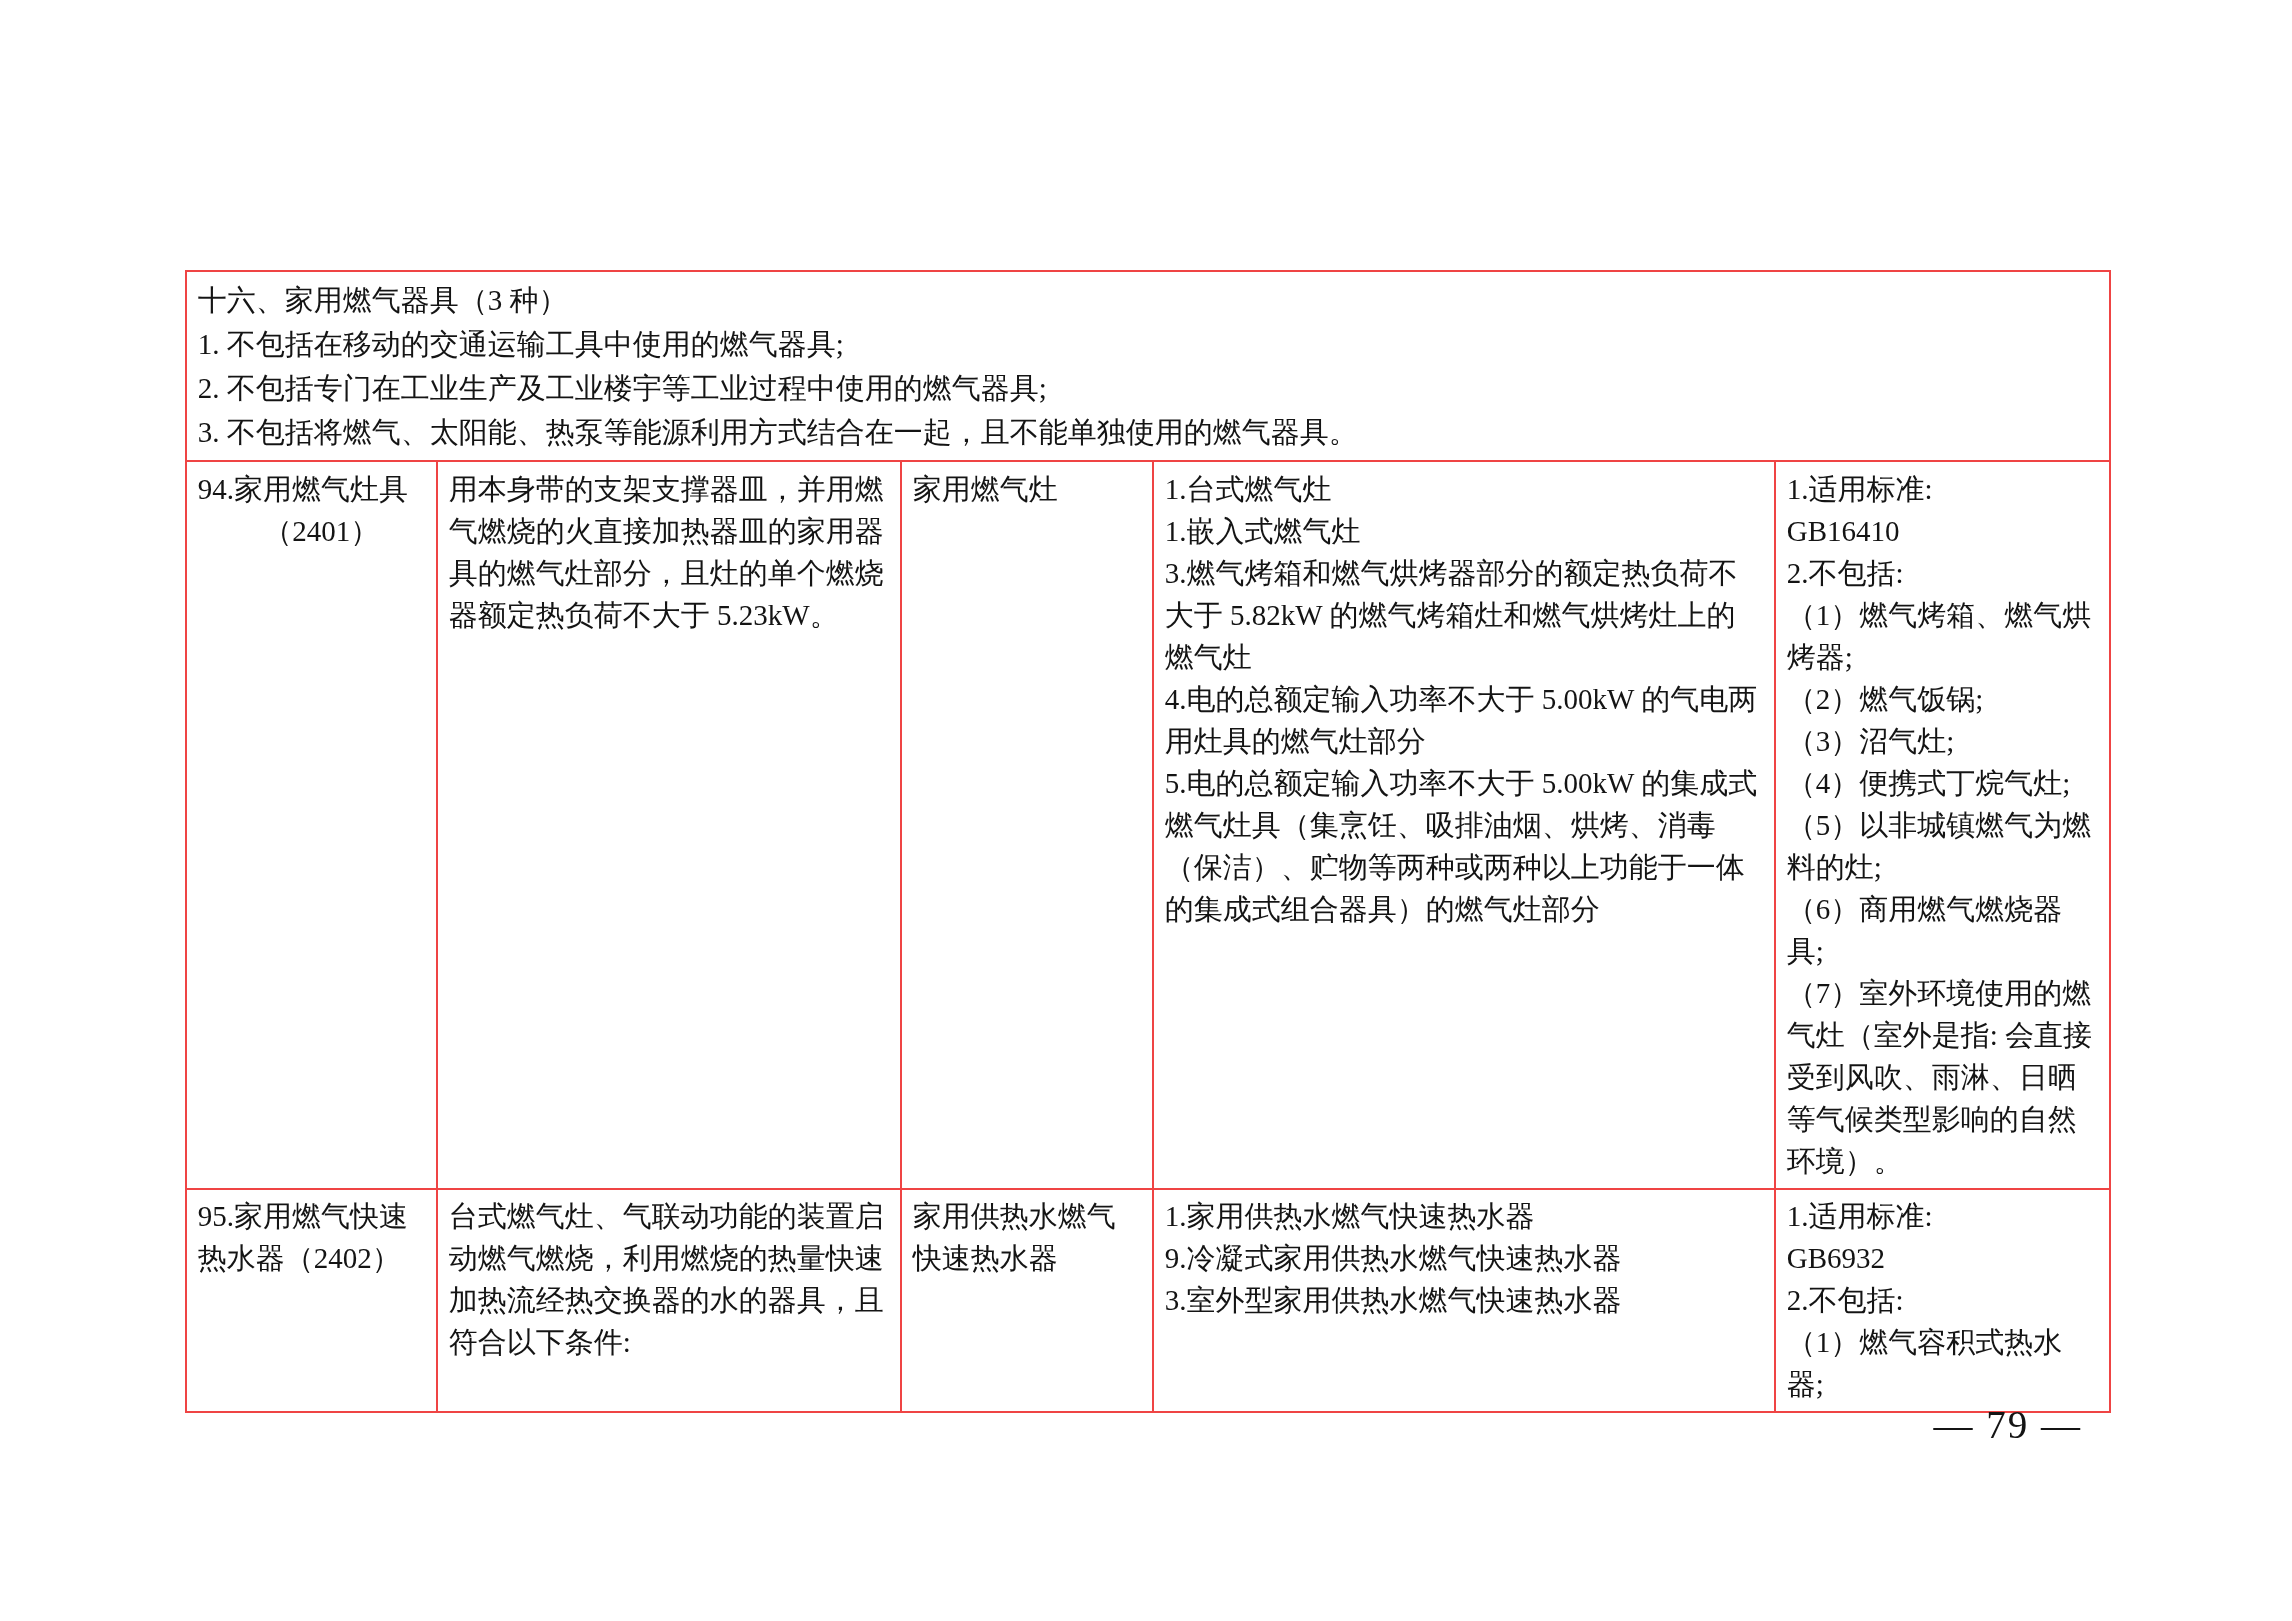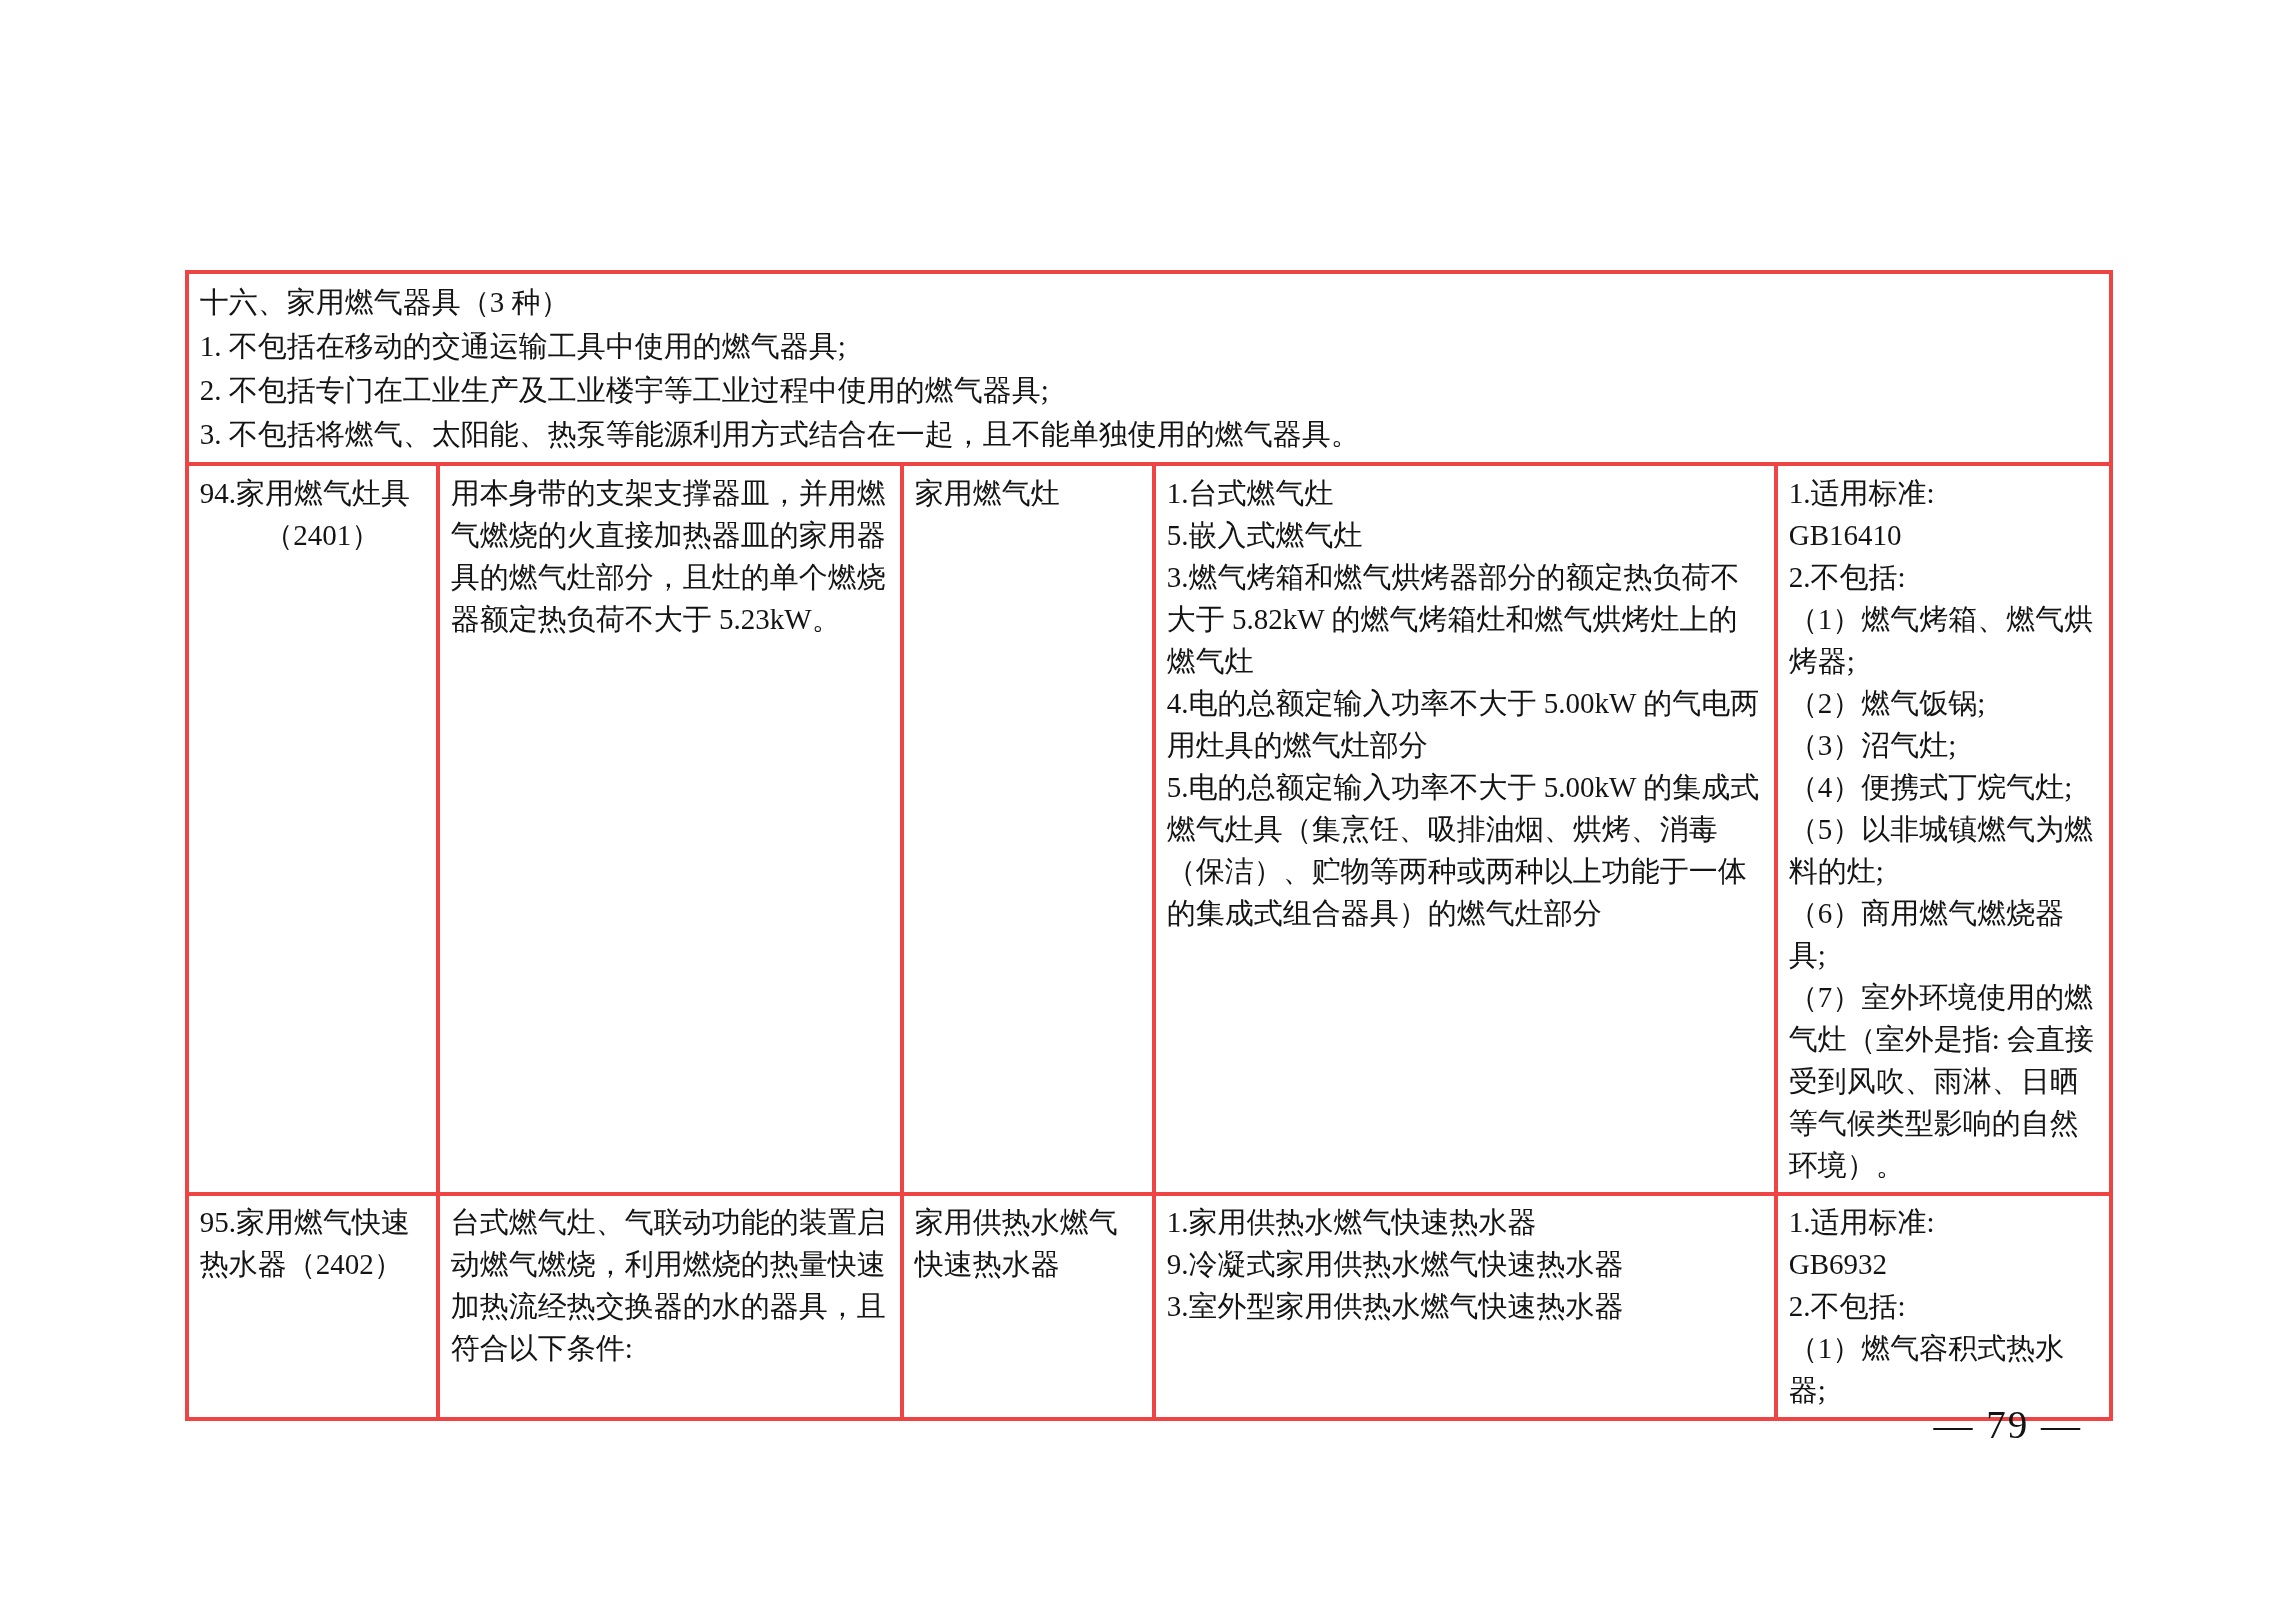--- a/index.html
+++ b/index.html
@@ -15,21 +15,21 @@
   }
   table.main-table {
     position:absolute;
     left:185px;
     top:270px;
     width:1924px;
     border-collapse:collapse;
     table-layout:fixed;
   }
   table.main-table td, table.main-table th {
-    border:4px solid #ef4444;
+    border:2px solid #ef4444;
     vertical-align:top;
     font-size:29px;
     line-height:42px;
     font-weight:normal;
     padding:5.9px 10.8px;
     overflow:hidden;
     text-align:left;
   }
   
   td.section-cell { height:173px; padding:5.9px 13.7px 3.9px 13.7px; }
@@ -86,21 +86,21 @@
 
     <tr class="row-94">
       <td class="code-cell">
         <div class="tline">94.家用燃气灶具</div>
         <div class="tline code-line2">（2401）</div>
       </td>
       <td class="desc-cell">用本身带的支架支撑器皿，并用燃气燃烧的火直接加热器皿的家用器具的燃气灶部分，且灶的单个燃烧器额定热负荷不大于 5.23kW。</td>
       <td>家用燃气灶</td>
       <td class="scopedesc-cell">
         <div class="tline">1.台式燃气灶</div>
-        <div class="tline">5.嵌入式燃气灶</div>
+        <div class="tline">1.嵌入式燃气灶</div>
         <div class="tline">3.燃气烤箱和燃气烘烤器部分的额定热负荷不大于 5.82kW 的燃气烤箱灶和燃气烘烤灶上的燃气灶</div>
         <div class="tline">4.电的总额定输入功率不大于 5.00kW 的气电两用灶具的燃气灶部分</div>
         <div class="tline">5.电的总额定输入功率不大于 5.00kW 的集成式燃气灶具（集烹饪、吸排油烟、烘烤、消毒（保洁）、贮物等两种或两种以上功能于一体的集成式组合器具）的燃气灶部分</div>
       </td>
       <td>
         <div class="tline">1.适用标准:</div>
         <div class="tline">GB16410</div>
         <div class="tline">2.不包括:</div>
         <div class="tline">（1）燃气烤箱、燃气烘烤器;</div>
         <div class="tline">（2）燃气饭锅;</div>

